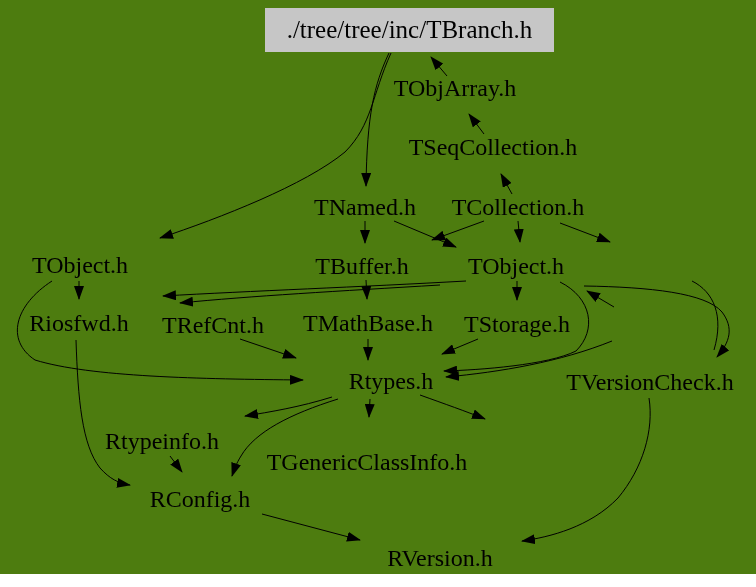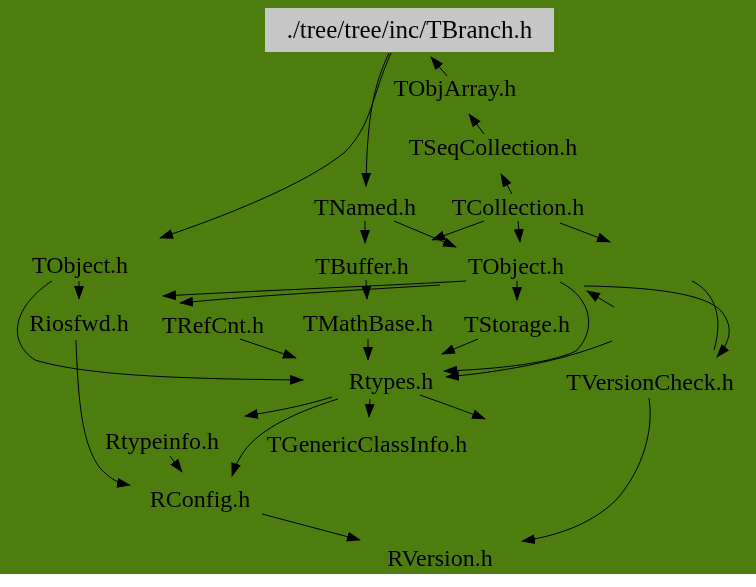--- a/index.html
+++ b/index.html
@@ -68,17 +68,17 @@
   <div class="node" style="left:80px;top:265px">TObject.h</div>
   <div class="node" style="left:362px;top:266px">TBuffer.h</div>
   <div class="node" style="left:516px;top:266px">TObject.h</div>
   <div class="node" style="left:79px;top:323px">Riosfwd.h</div>
   <div class="node" style="left:213px;top:325px">TRefCnt.h</div>
   <div class="node" style="left:368px;top:323px">TMathBase.h</div>
   <div class="node" style="left:517px;top:324px">TStorage.h</div>
   <div class="node" style="left:391px;top:381px">Rtypes.h</div>
   <div class="node" style="left:650px;top:382px">TVersionCheck.h</div>
   <div class="node" style="left:162px;top:441px">Rtypeinfo.h</div>
-  <div class="node" style="left:367px;top:444px">TGenericClassInfo.h</div>
+  <div class="node" style="left:367px;top:462px">TGenericClassInfo.h</div>
   <div class="node" style="left:200px;top:499px">RConfig.h</div>
   <div class="node" style="left:440px;top:558px">RVersion.h</div>
 
 </div>
 
 </body></html>

